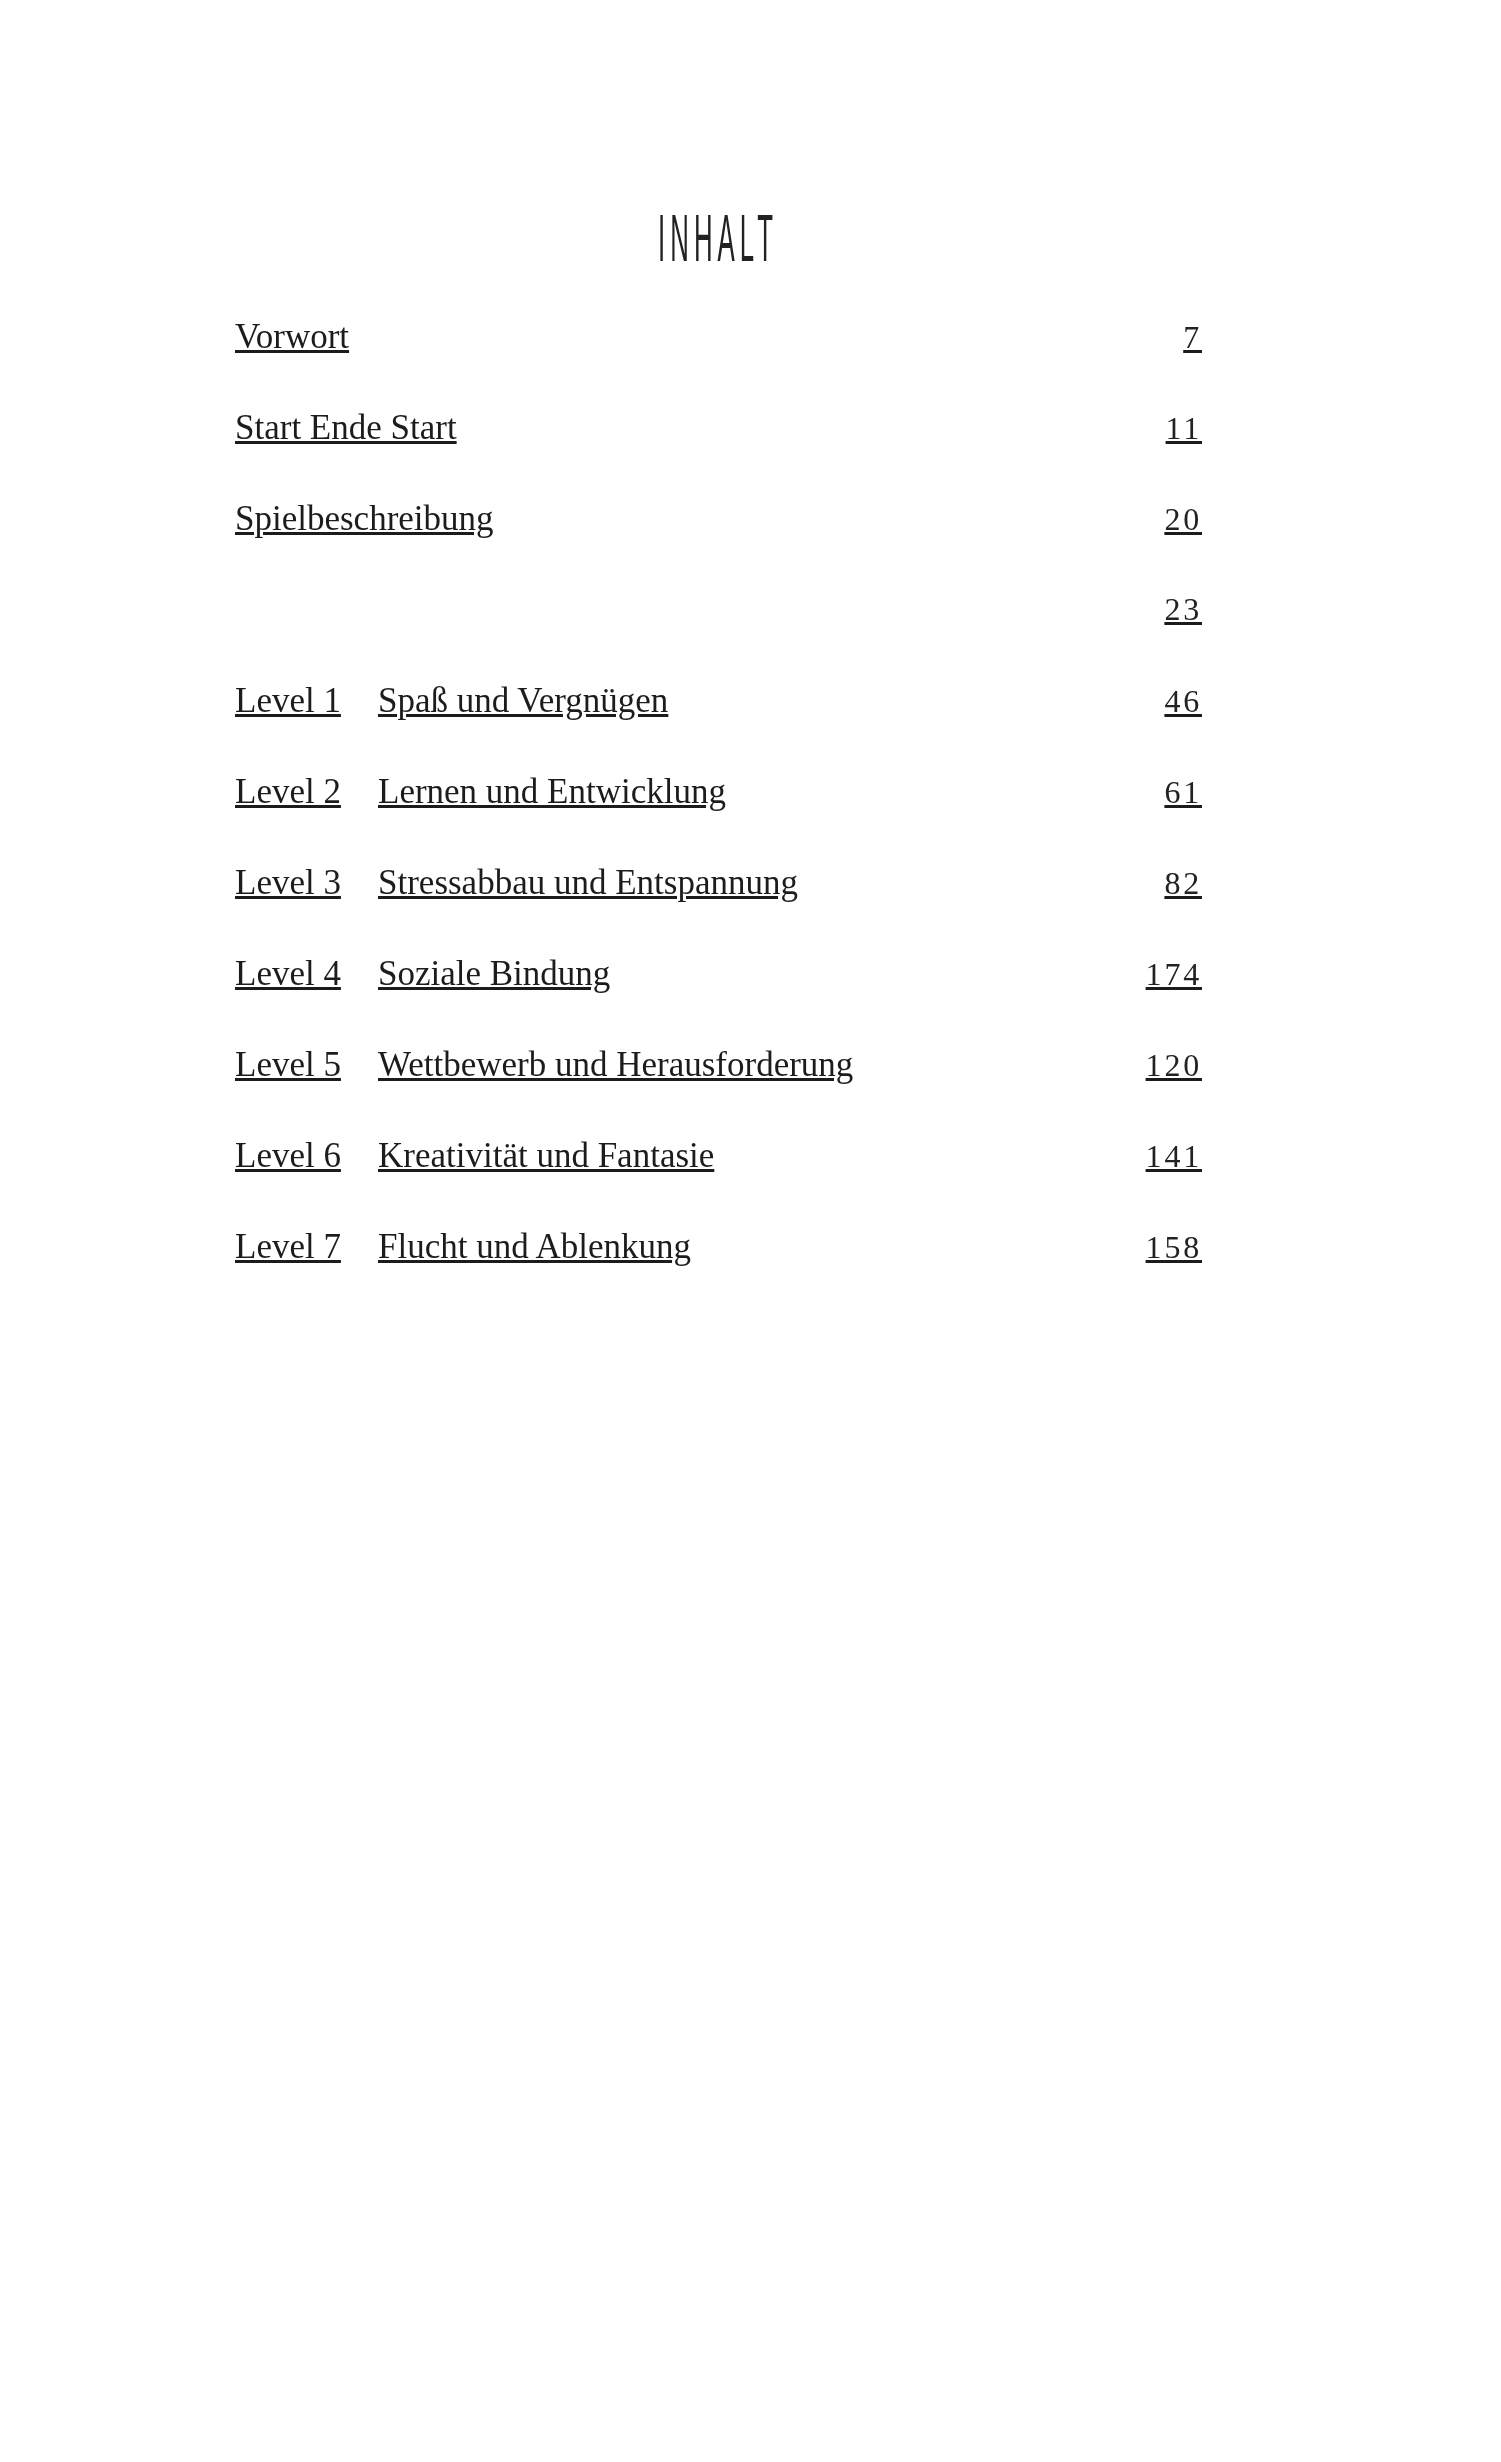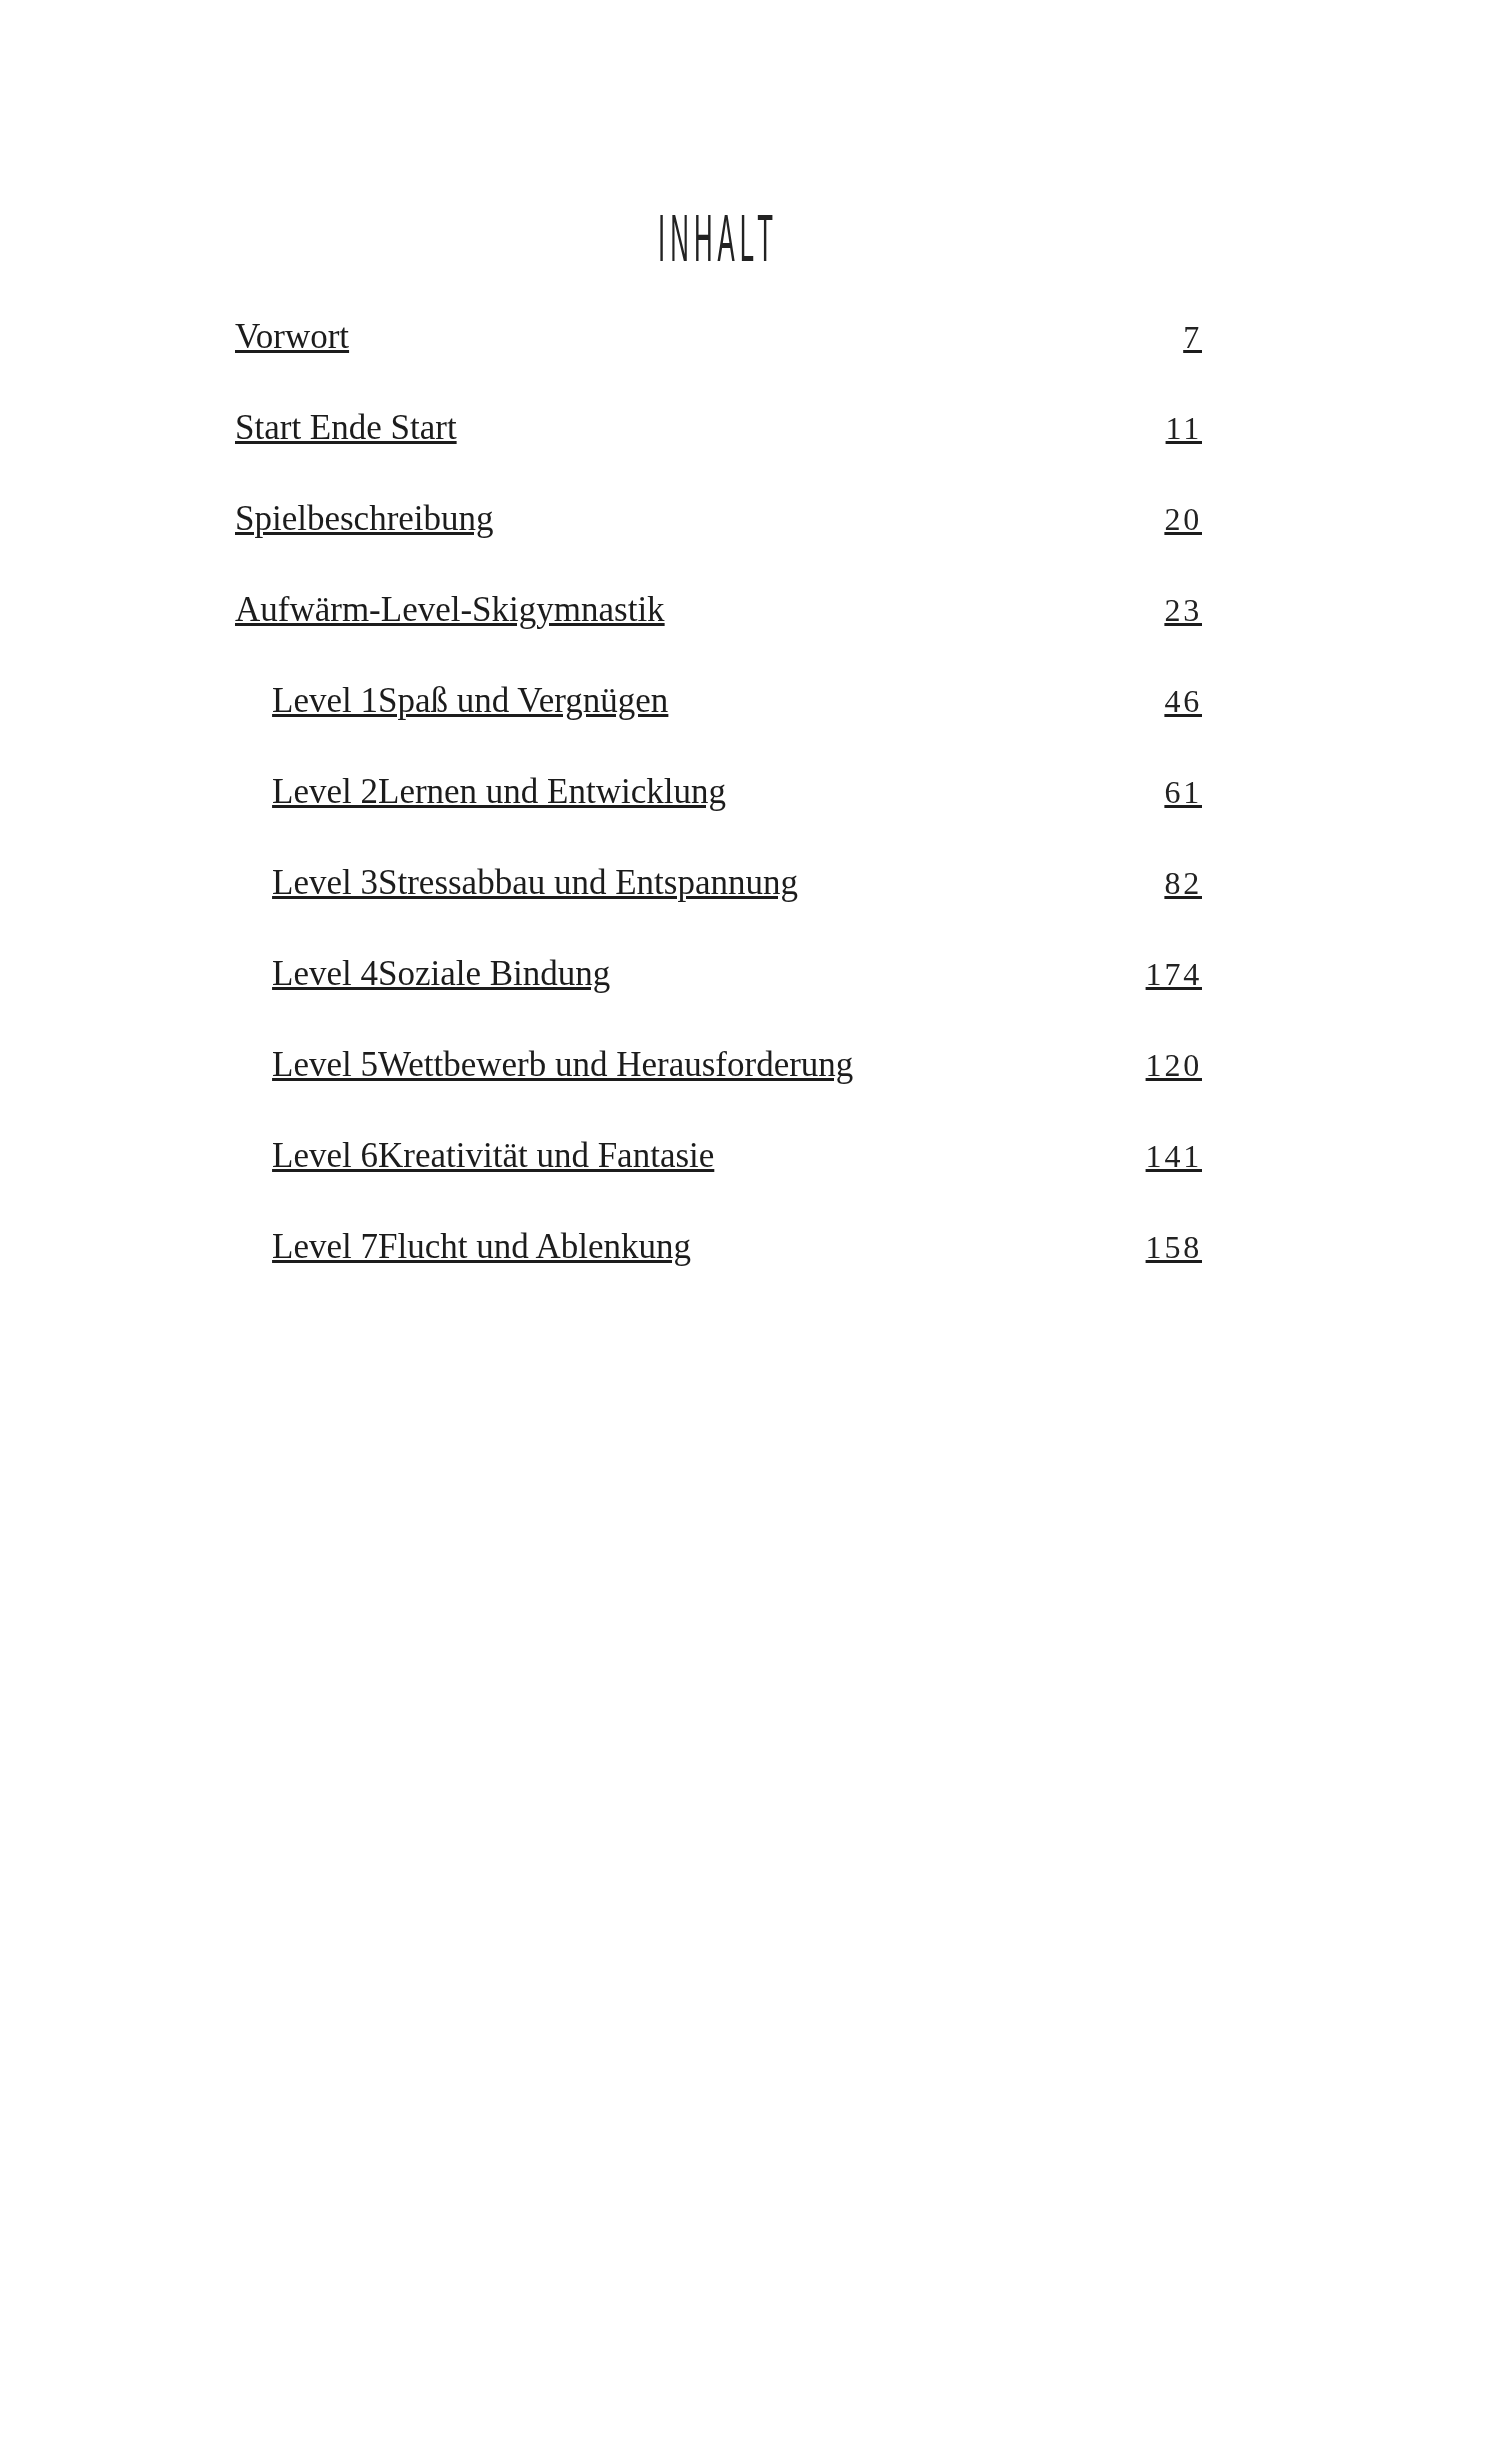--- a/index.html
+++ b/index.html
@@ -48,21 +48,20 @@
     height: 91px;
     font-size: 35px;
     line-height: 91px;
     text-decoration: underline;
   }
   .prefix {
     display: inline-block;
     width: 143px;
     flex: 0 0 143px;
     white-space: nowrap;
-    text-align: right;
   }
   .prefix:empty {
     display: none;
   }
   .title {
     white-space: nowrap;
   }
   .dots {
     flex: 1;
   }
@@ -103,21 +102,20 @@
 
     <div class="entry">
 
       <span class="title">Spielbeschreibung</span>
       <span class="dots"></span>
       <span class="pagenum">20</span>
     </div>
 
     <div class="entry">
 
-      <span class="title">Aufwärm-Level-Skigymnastik</span>
       <span class="dots"></span>
       <span class="pagenum">23</span>
     </div>
 
     <div class="entry">
       <span class="prefix">Level 1</span>
       <span class="title">Spaß und Vergnügen</span>
       <span class="dots"></span>
       <span class="pagenum">46</span>
     </div>

